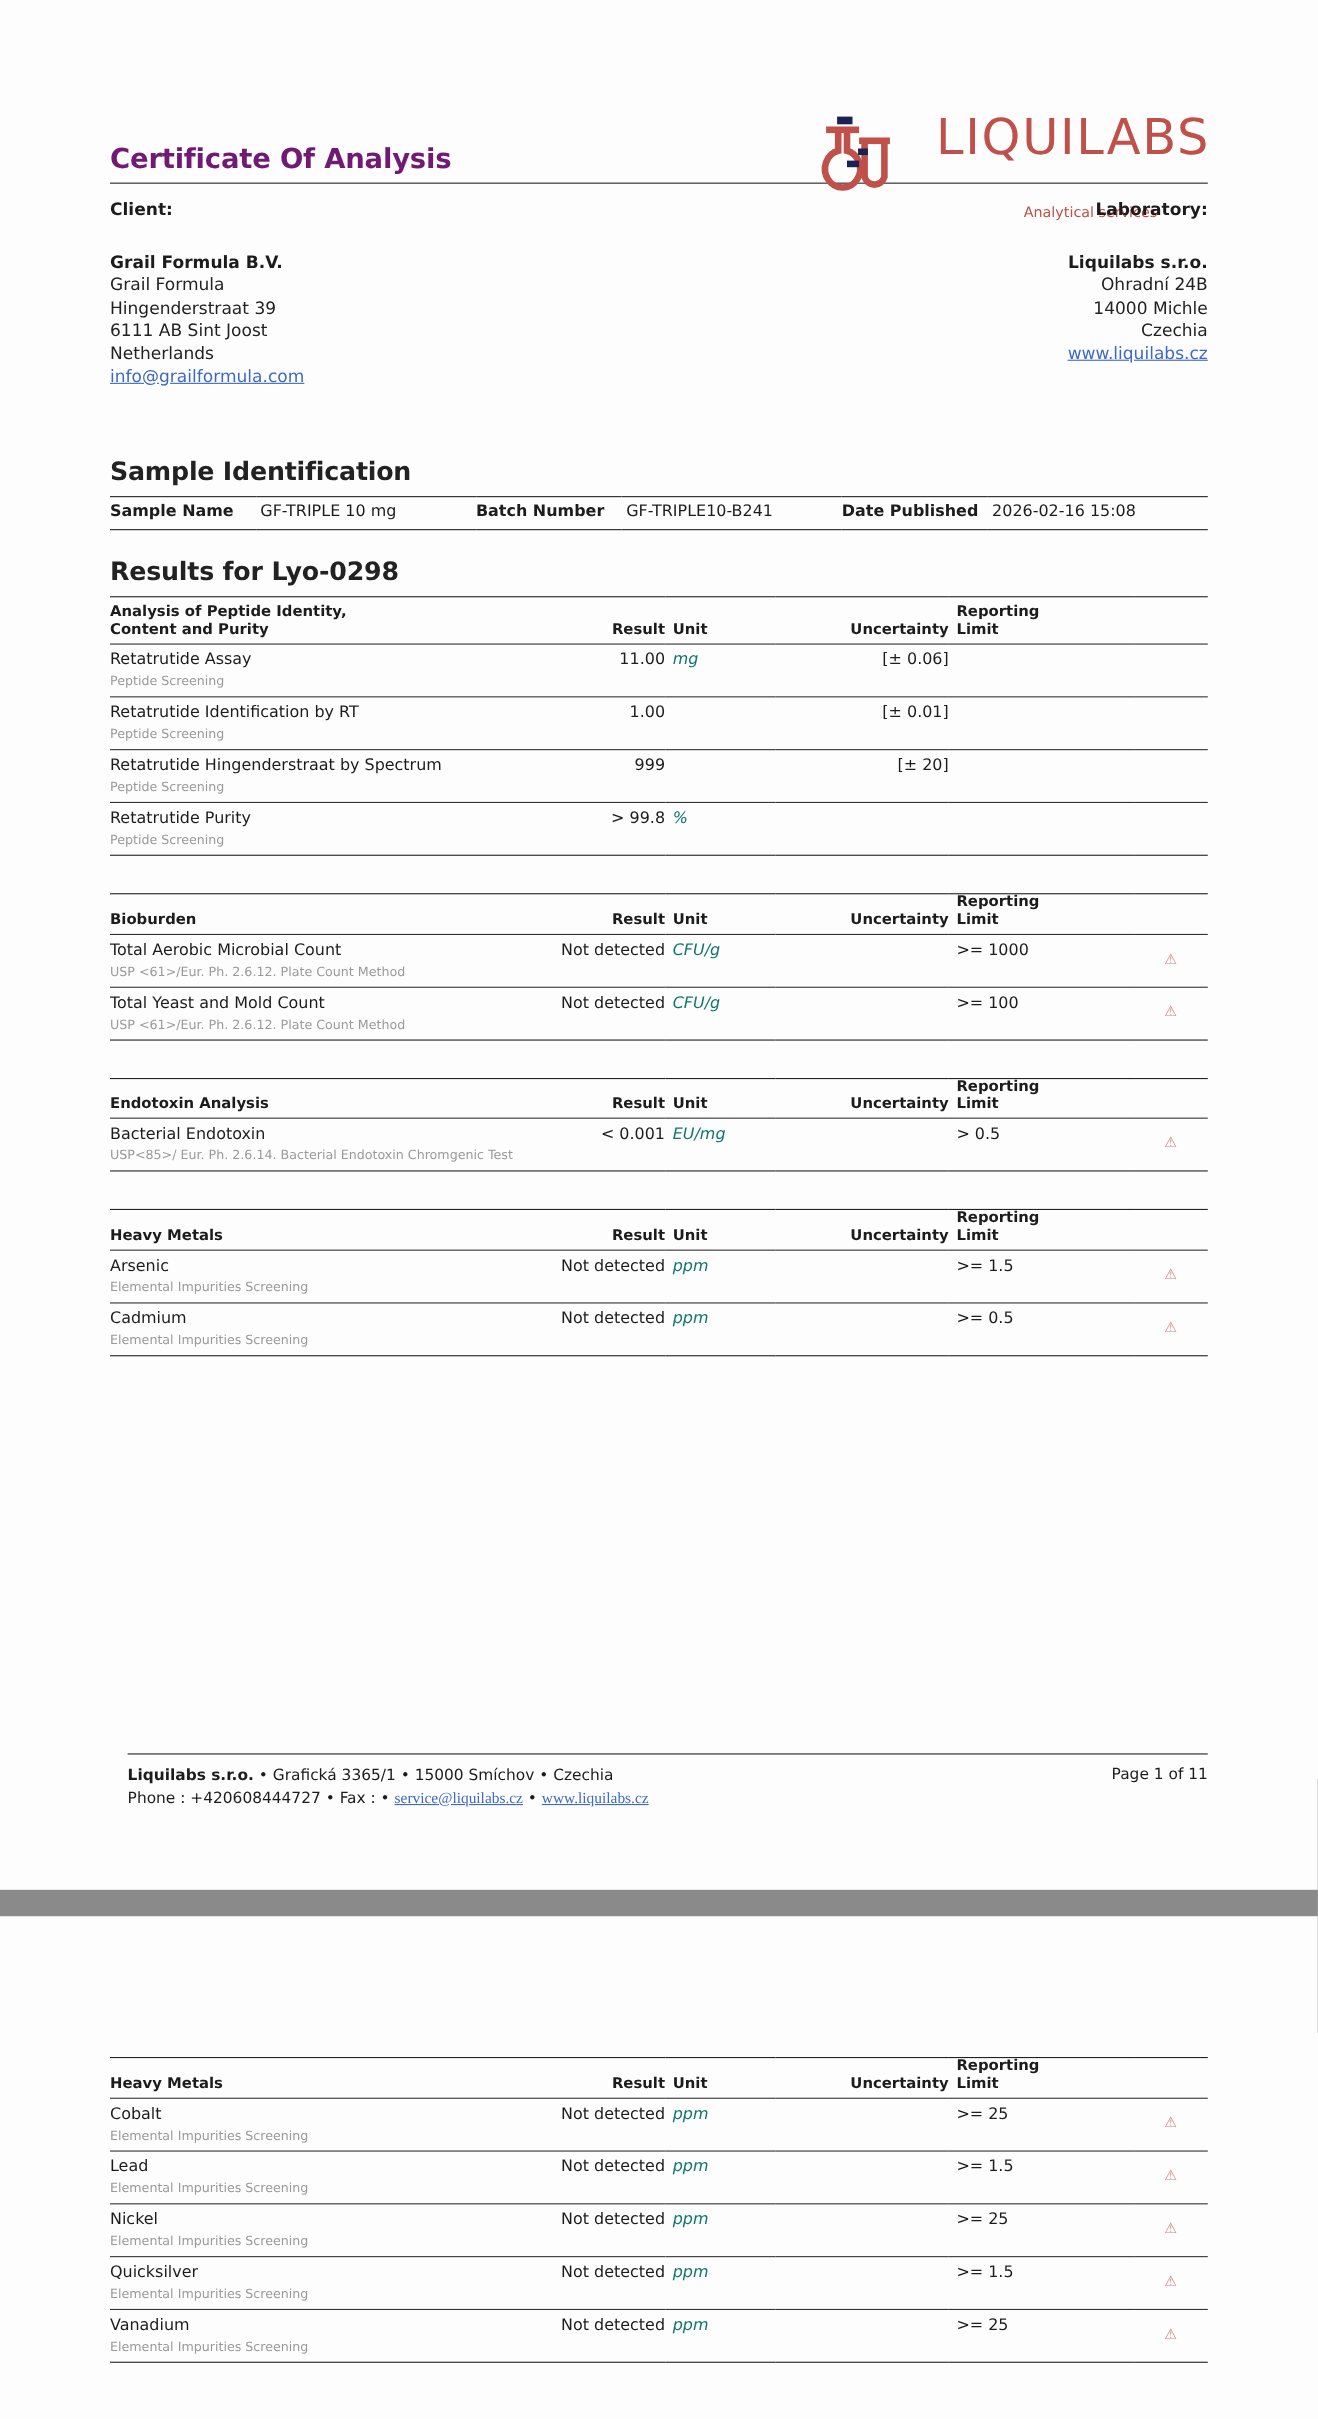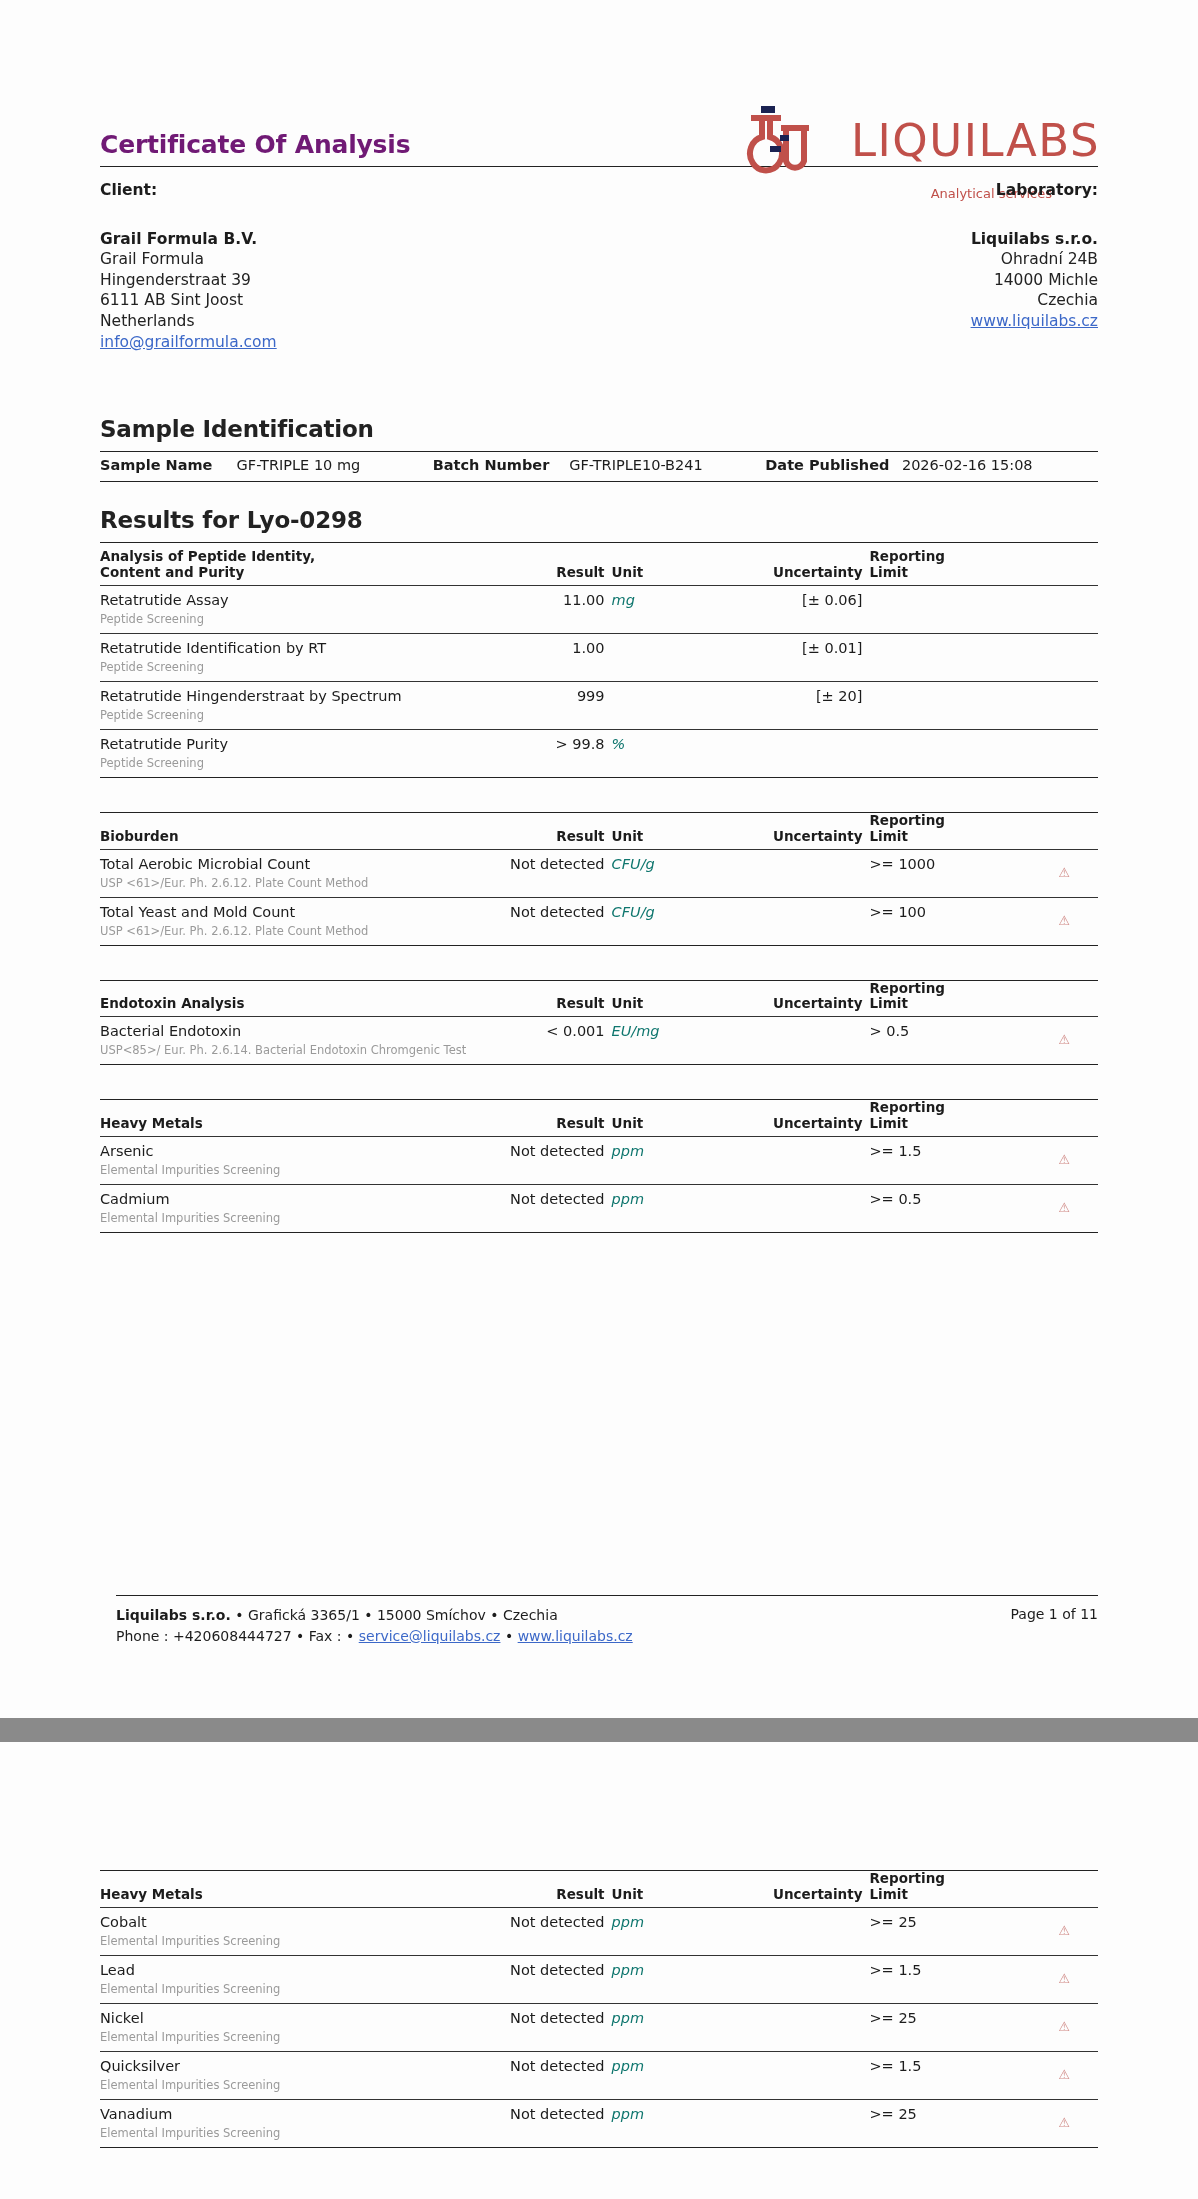--- a/index.html
+++ b/index.html
@@ -35,21 +35,21 @@
     letter-spacing: -0.2px;
     margin-top: 26px;
     color: #701a75;
   }
   .brand {
     display: flex;
     flex-direction: column;
     align-items: flex-end;
     margin-right: -2px;
   }
-  .brand-row { display: flex; align-items: center; gap: 28px; }
+  .brand-row { display: flex; align-items: flex-start; gap: 28px; }
   .brand-mark { width: 86px; height: 74px; display: block; }
   .brand-word {
     font-size: 45px;
     letter-spacing: 1.5px;
     color: #c0504a;
     line-height: 0.95;
     font-weight: 400;
   }
   .brand-sub {
     font-size: 13px;
@@ -144,21 +144,21 @@
     right: 100px;
     bottom: 72px;
     border-top: 1.6px solid #222;
     padding-top: 9px;
     display: flex;
     justify-content: space-between;
     align-items: flex-start;
   }
   .footer-left { font-size: 14px; line-height: 1.45; }
   .footer-left b { font-weight: bold; }
-  .footer-link { color: #3c68c8; text-decoration: underline; }
+  .footer-link { color: #3c68c8; text-decoration: underline; font-family: Liberation Serif, serif; }
   .footer-right { font-size: 14px; white-space: nowrap; padding-top: 1px; }
 </style>
 </head>
 <body>
 
 <div class="page page-one">
 
   <div class="doc-header">
     <div class="doc-title">Certificate Of Analysis</div>
 

